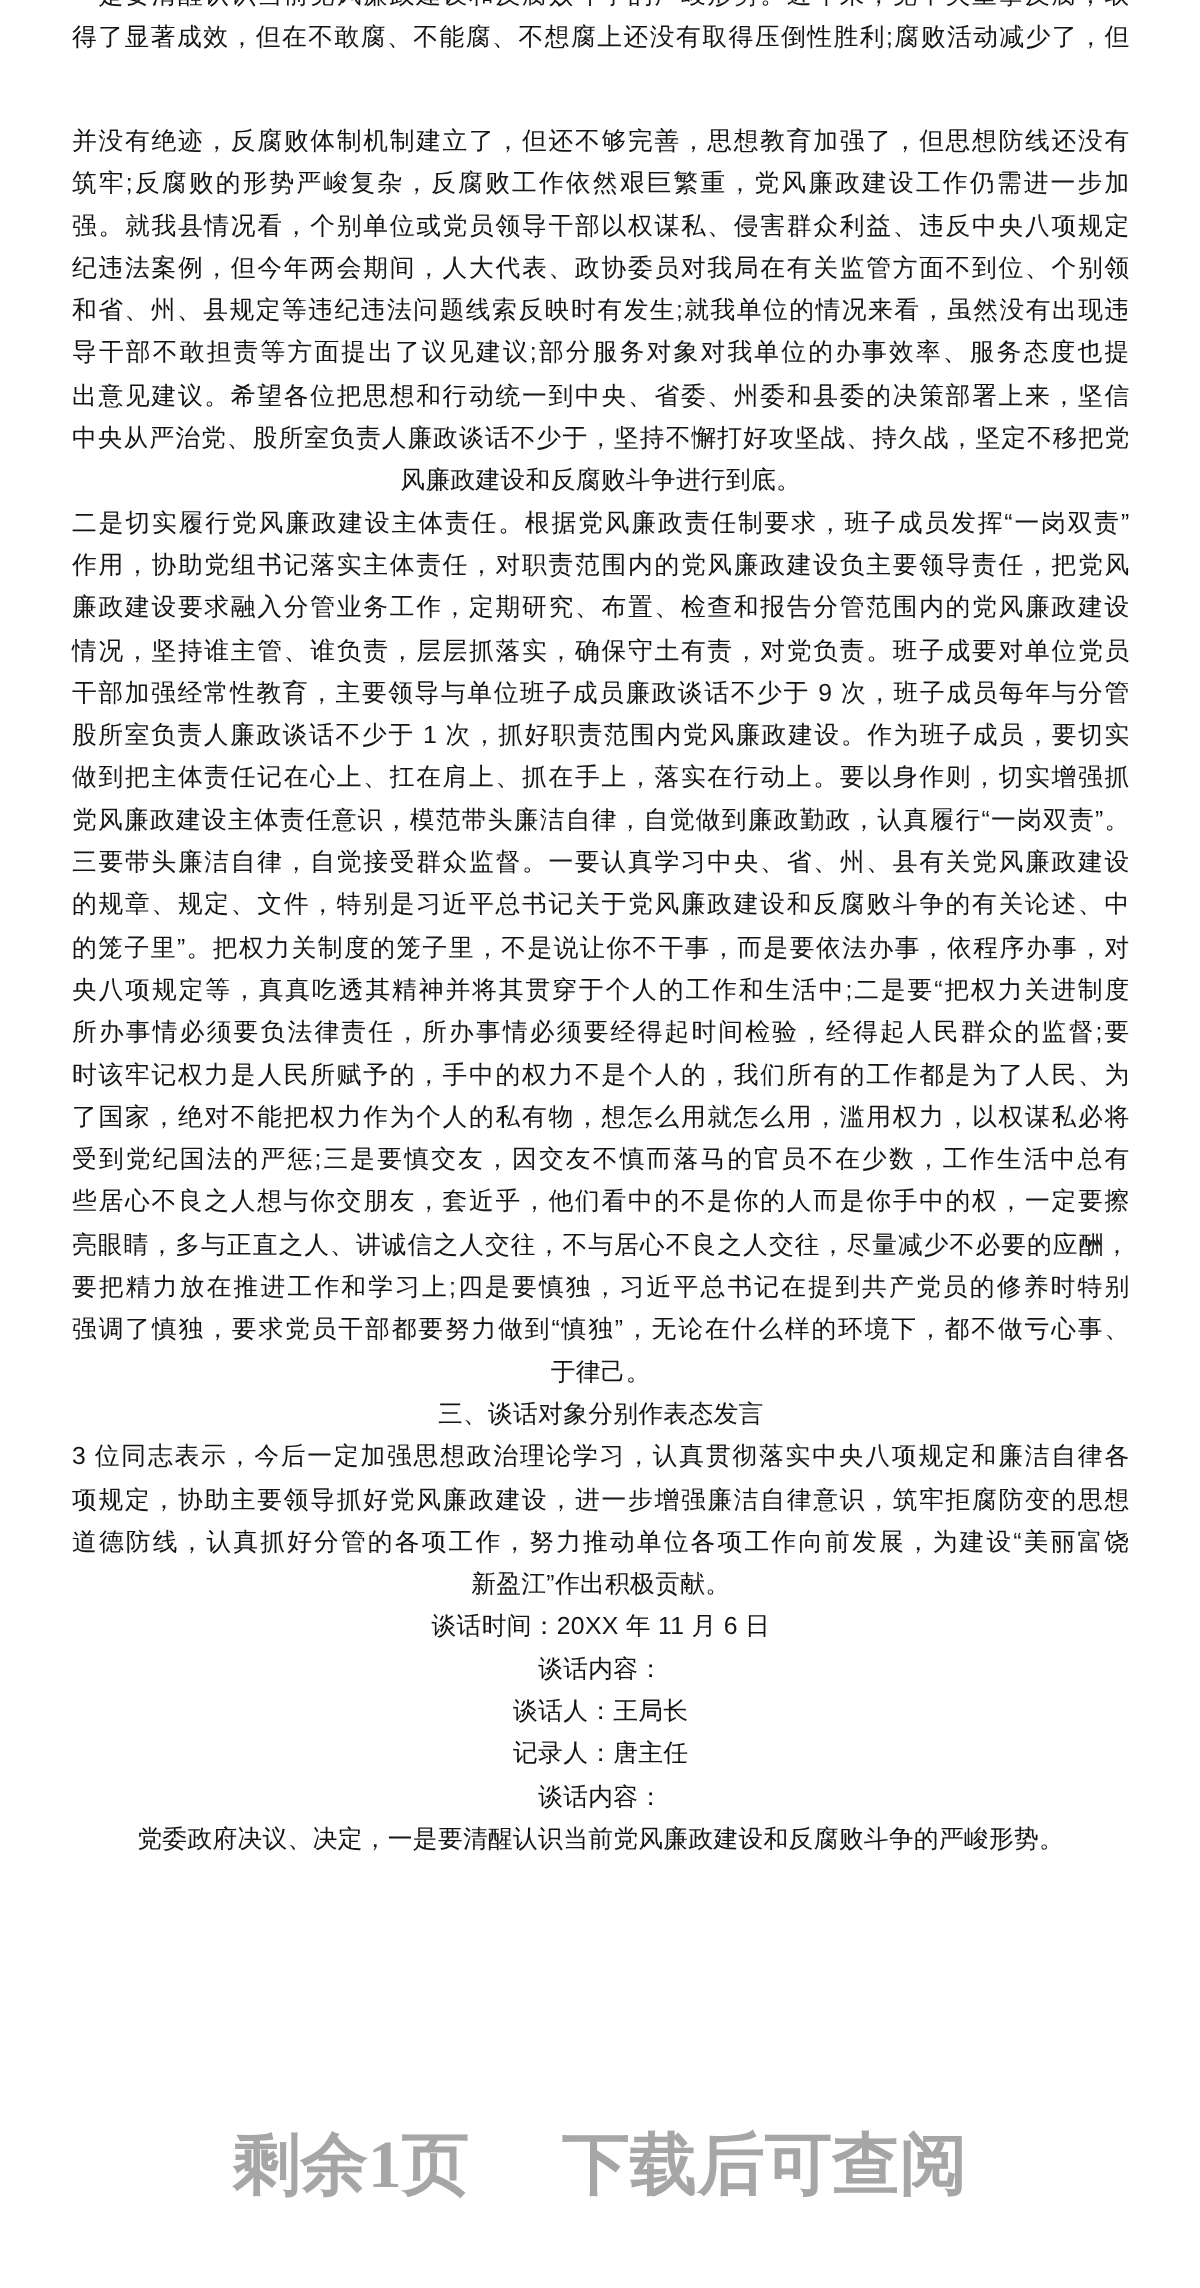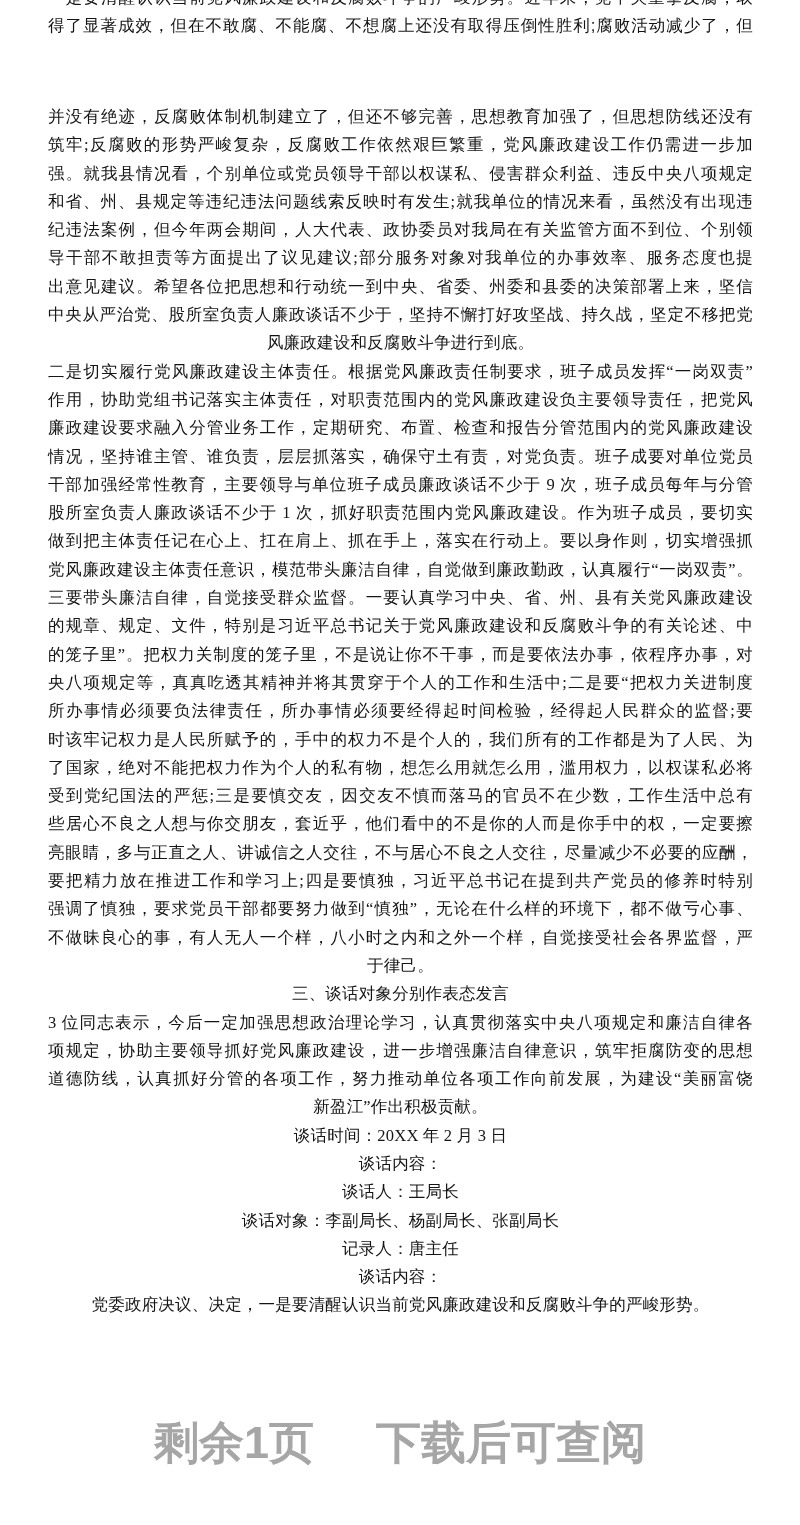--- a/index.html
+++ b/index.html
@@ -19,40 +19,40 @@
     overflow: hidden;
     color: #141414;
     padding-left: 23px;
   }
   .textcol {
     position: absolute;
     left: 48px;
     width: 705px;
   }
   .top-block   { top: -17px; }
-  .main-block  { top: 103px; font-family: Liberation Serif, serif; }
+  .main-block  { top: 80px; }
   .line {
     height: 28.3px;
     line-height: 28.3px;
     font-size: 16.5px;
     white-space: normal;
     text-align: center;
     letter-spacing: 0.2px;
   }
   .line.full {
     text-align: justify;
     text-align-last: justify;
   }
   .footer {
     position: absolute;
     top: 1419px;
     left: 0;
     width: 800px;
     text-align: center;
-    font-family: Liberation Sans, sans-serif;
+    font-family: Liberation Serif, serif;
     font-weight: bold;
     font-size: 45px;
     line-height: 48px;
     white-space: nowrap;
   }
   .footer .gap { display: inline-block; width: 62px; }
 </style>
 </head>
 <body>
 
@@ -60,22 +60,22 @@
 
   <div class="textcol top-block">
       <div class="line full">一是要清醒认识当前党风廉政建设和反腐败斗争的严峻形势。近年来，党中央重拳反腐，取</div>
       <div class="line full">得了显著成效，但在不敢腐、不能腐、不想腐上还没有取得压倒性胜利;腐败活动减少了，但</div>
     </div>
 
   <div class="textcol main-block">
       <div class="line full">并没有绝迹，反腐败体制机制建立了，但还不够完善，思想教育加强了，但思想防线还没有</div>
       <div class="line full">筑牢;反腐败的形势严峻复杂，反腐败工作依然艰巨繁重，党风廉政建设工作仍需进一步加</div>
       <div class="line full">强。就我县情况看，个别单位或党员领导干部以权谋私、侵害群众利益、违反中央八项规定</div>
+      <div class="line full">纪违法案例，但今年两会期间，人大代表、政协委员对我局在有关监管方面不到位、个别领</div>
       <div class="line full">和省、州、县规定等违纪违法问题线索反映时有发生;就我单位的情况来看，虽然没有出现违</div>
-      <div class="line full">纪违法案例，但今年两会期间，人大代表、政协委员对我局在有关监管方面不到位、个别领</div>
       <div class="line full">导干部不敢担责等方面提出了议见建议;部分服务对象对我单位的办事效率、服务态度也提</div>
       <div class="line full">出意见建议。希望各位把思想和行动统一到中央、省委、州委和县委的决策部署上来，坚信</div>
       <div class="line full">中央从严治党、股所室负责人廉政谈话不少于，坚持不懈打好攻坚战、持久战，坚定不移把党</div>
       <div class="line">风廉政建设和反腐败斗争进行到底。</div>
       <div class="line full">二是切实履行党风廉政建设主体责任。根据党风廉政责任制要求，班子成员发挥“一岗双责”</div>
       <div class="line full">作用，协助党组书记落实主体责任，对职责范围内的党风廉政建设负主要领导责任，把党风</div>
       <div class="line full">廉政建设要求融入分管业务工作，定期研究、布置、检查和报告分管范围内的党风廉政建设</div>
       <div class="line full">情况，坚持谁主管、谁负责，层层抓落实，确保守土有责，对党负责。班子成要对单位党员</div>
       <div class="line full">干部加强经常性教育，主要领导与单位班子成员廉政谈话不少于 9 次，班子成员每年与分管</div>
       <div class="line full">股所室负责人廉政谈话不少于 1 次，抓好职责范围内党风廉政建设。作为班子成员，要切实</div>
@@ -86,31 +86,29 @@
       <div class="line full">的笼子里”。把权力关制度的笼子里，不是说让你不干事，而是要依法办事，依程序办事，对</div>
       <div class="line full">央八项规定等，真真吃透其精神并将其贯穿于个人的工作和生活中;二是要“把权力关进制度</div>
       <div class="line full">所办事情必须要负法律责任，所办事情必须要经得起时间检验，经得起人民群众的监督;要</div>
       <div class="line full">时该牢记权力是人民所赋予的，手中的权力不是个人的，我们所有的工作都是为了人民、为</div>
       <div class="line full">了国家，绝对不能把权力作为个人的私有物，想怎么用就怎么用，滥用权力，以权谋私必将</div>
       <div class="line full">受到党纪国法的严惩;三是要慎交友，因交友不慎而落马的官员不在少数，工作生活中总有</div>
       <div class="line full">些居心不良之人想与你交朋友，套近乎，他们看中的不是你的人而是你手中的权，一定要擦</div>
       <div class="line full">亮眼睛，多与正直之人、讲诚信之人交往，不与居心不良之人交往，尽量减少不必要的应酬，</div>
       <div class="line full">要把精力放在推进工作和学习上;四是要慎独，习近平总书记在提到共产党员的修养时特别</div>
       <div class="line full">强调了慎独，要求党员干部都要努力做到“慎独”，无论在什么样的环境下，都不做亏心事、</div>
-      <div class="line full">不做昧良心的事，有人无人一个样，八小时之内和之外一个样，自觉接受社会各界监督，严</div>
       <div class="line">于律己。</div>
       <div class="line">三、谈话对象分别作表态发言</div>
       <div class="line full">3 位同志表示，今后一定加强思想政治理论学习，认真贯彻落实中央八项规定和廉洁自律各</div>
       <div class="line full">项规定，协助主要领导抓好党风廉政建设，进一步增强廉洁自律意识，筑牢拒腐防变的思想</div>
       <div class="line full">道德防线，认真抓好分管的各项工作，努力推动单位各项工作向前发展，为建设“美丽富饶</div>
       <div class="line">新盈江”作出积极贡献。</div>
-      <div class="line">谈话时间：20XX 年 2 月 3 日</div>
+      <div class="line">谈话时间：20XX 年 11 月 6 日</div>
       <div class="line">谈话内容：</div>
       <div class="line">谈话人：王局长</div>
-      <div class="line">谈话对象：李副局长、杨副局长、张副局长</div>
       <div class="line">记录人：唐主任</div>
       <div class="line">谈话内容：</div>
       <div class="line">党委政府决议、决定，一是要清醒认识当前党风廉政建设和反腐败斗争的严峻形势。</div>
     </div>
 
   <div class="footer" style="color: rgb(166, 166, 166);">
     <span>剩余1页</span><span class="gap"></span><span>下载后可查阅</span>
   </div>
 
 </div>

